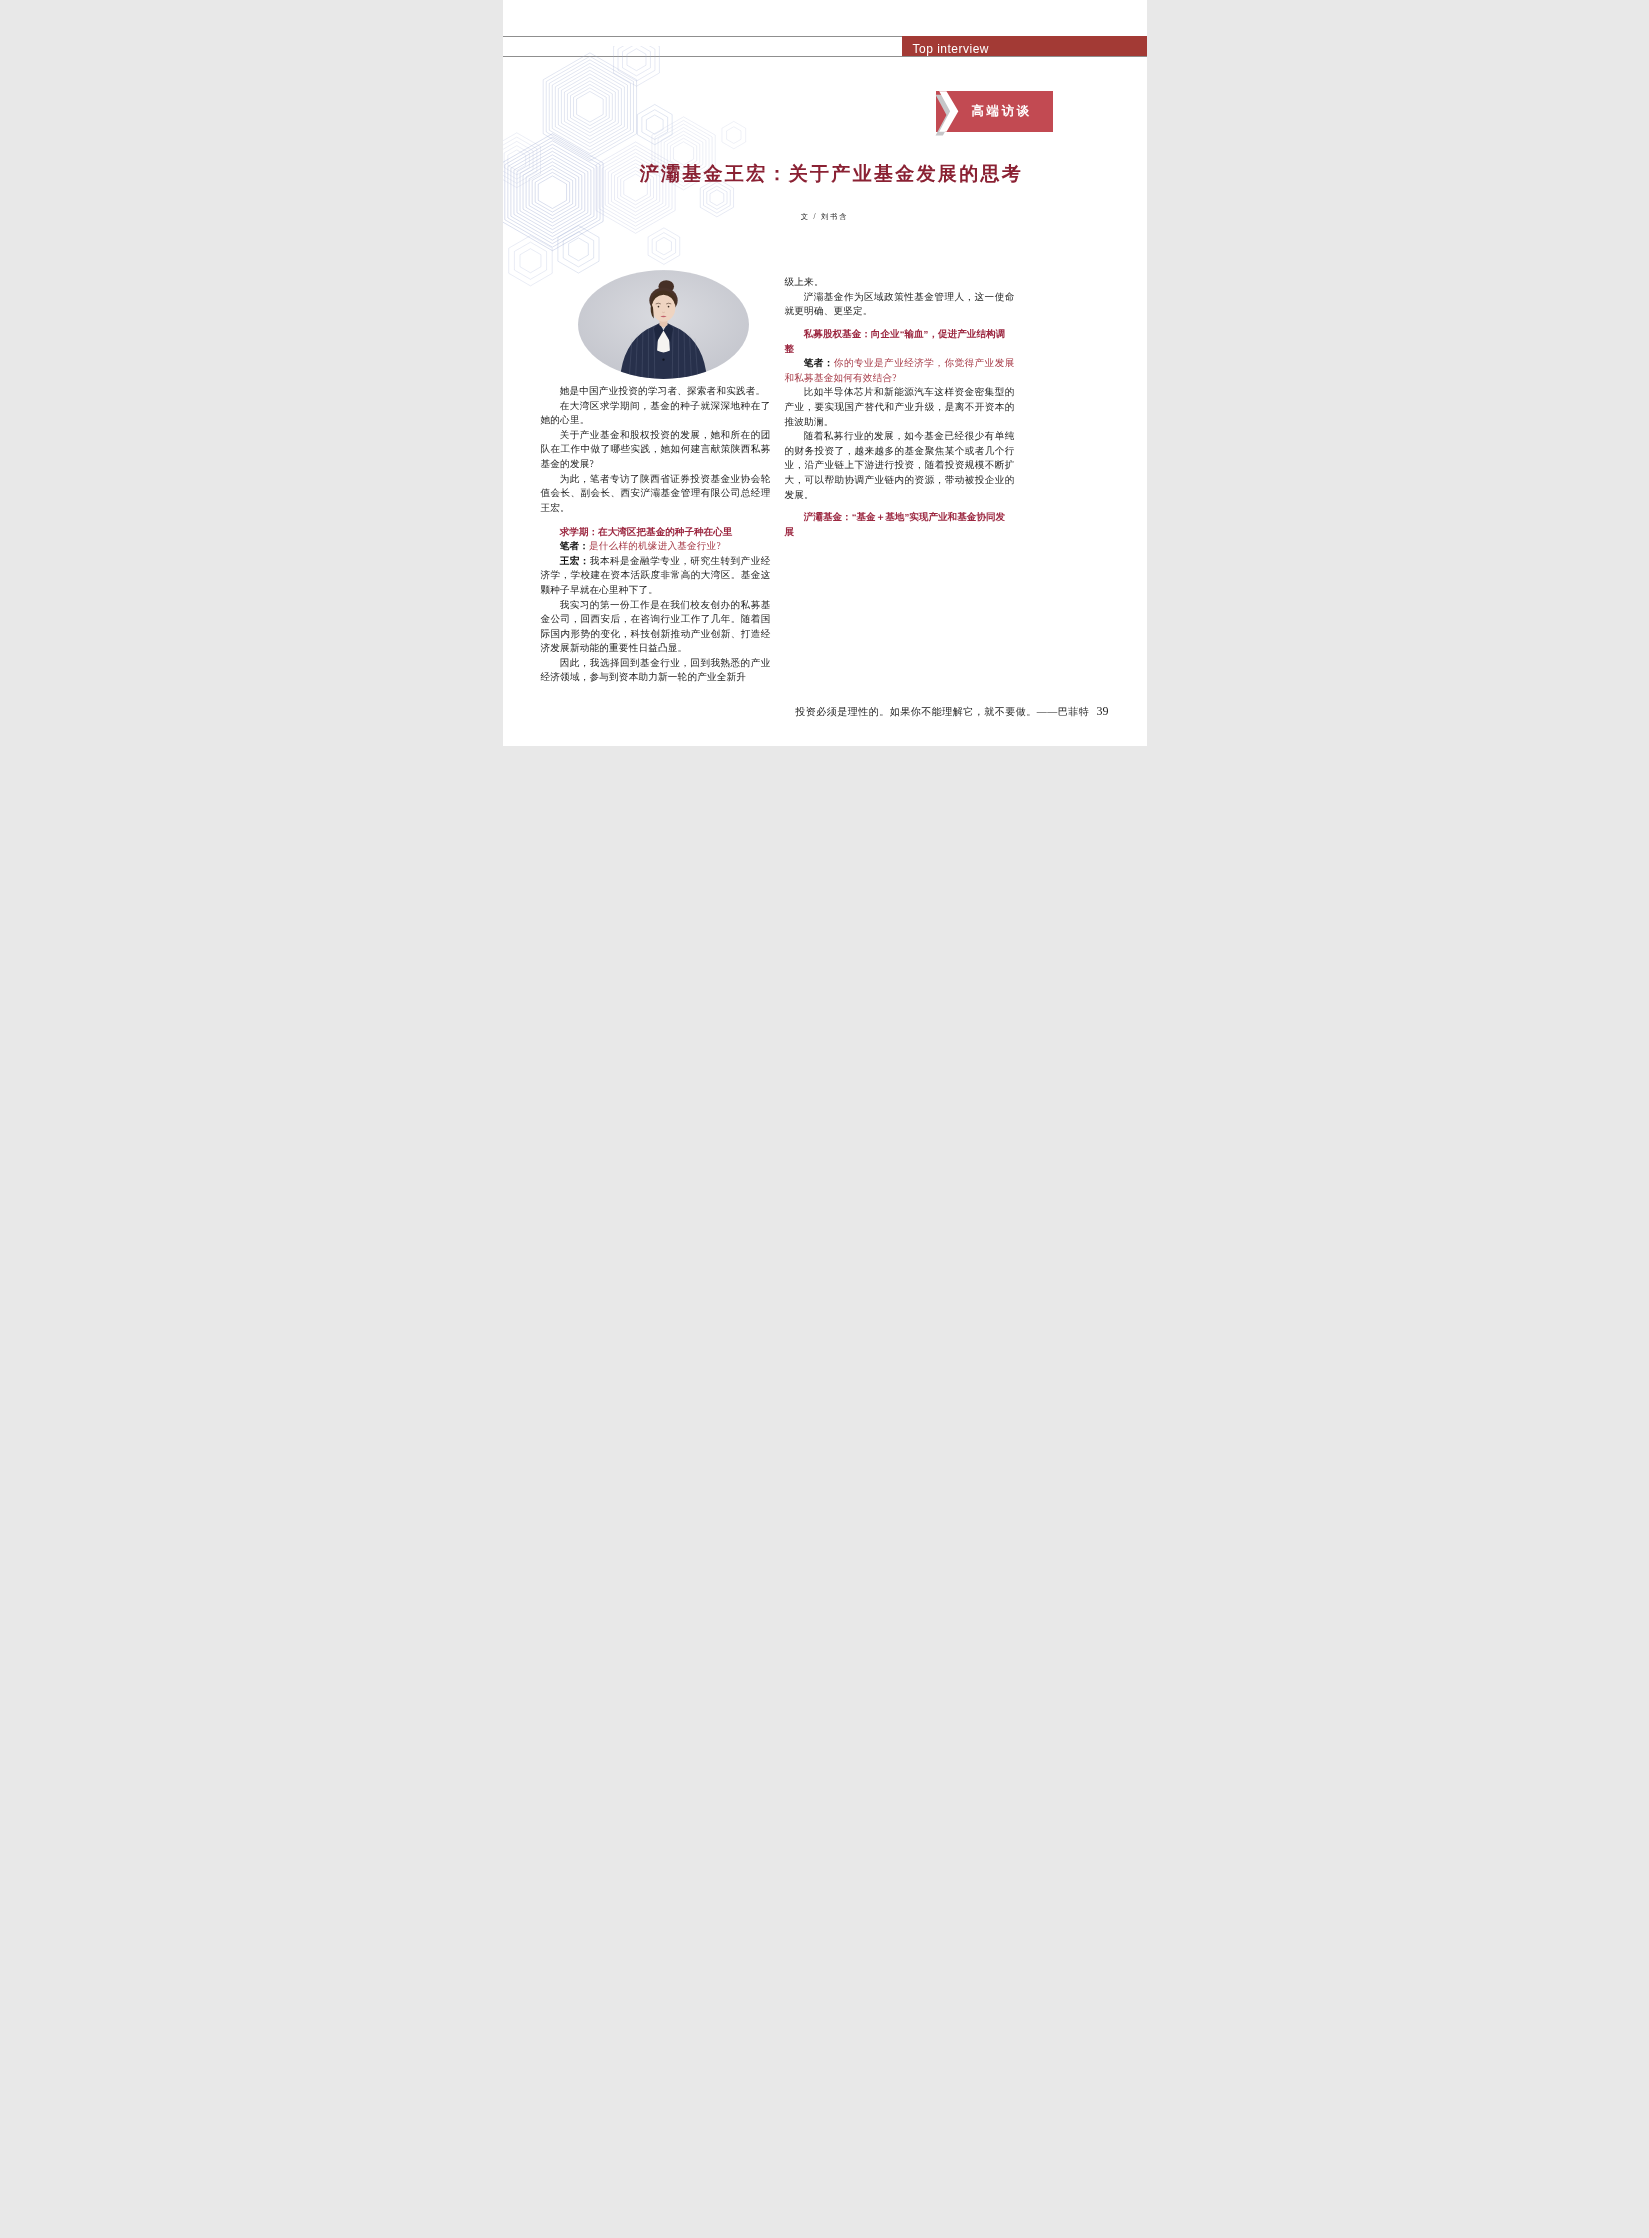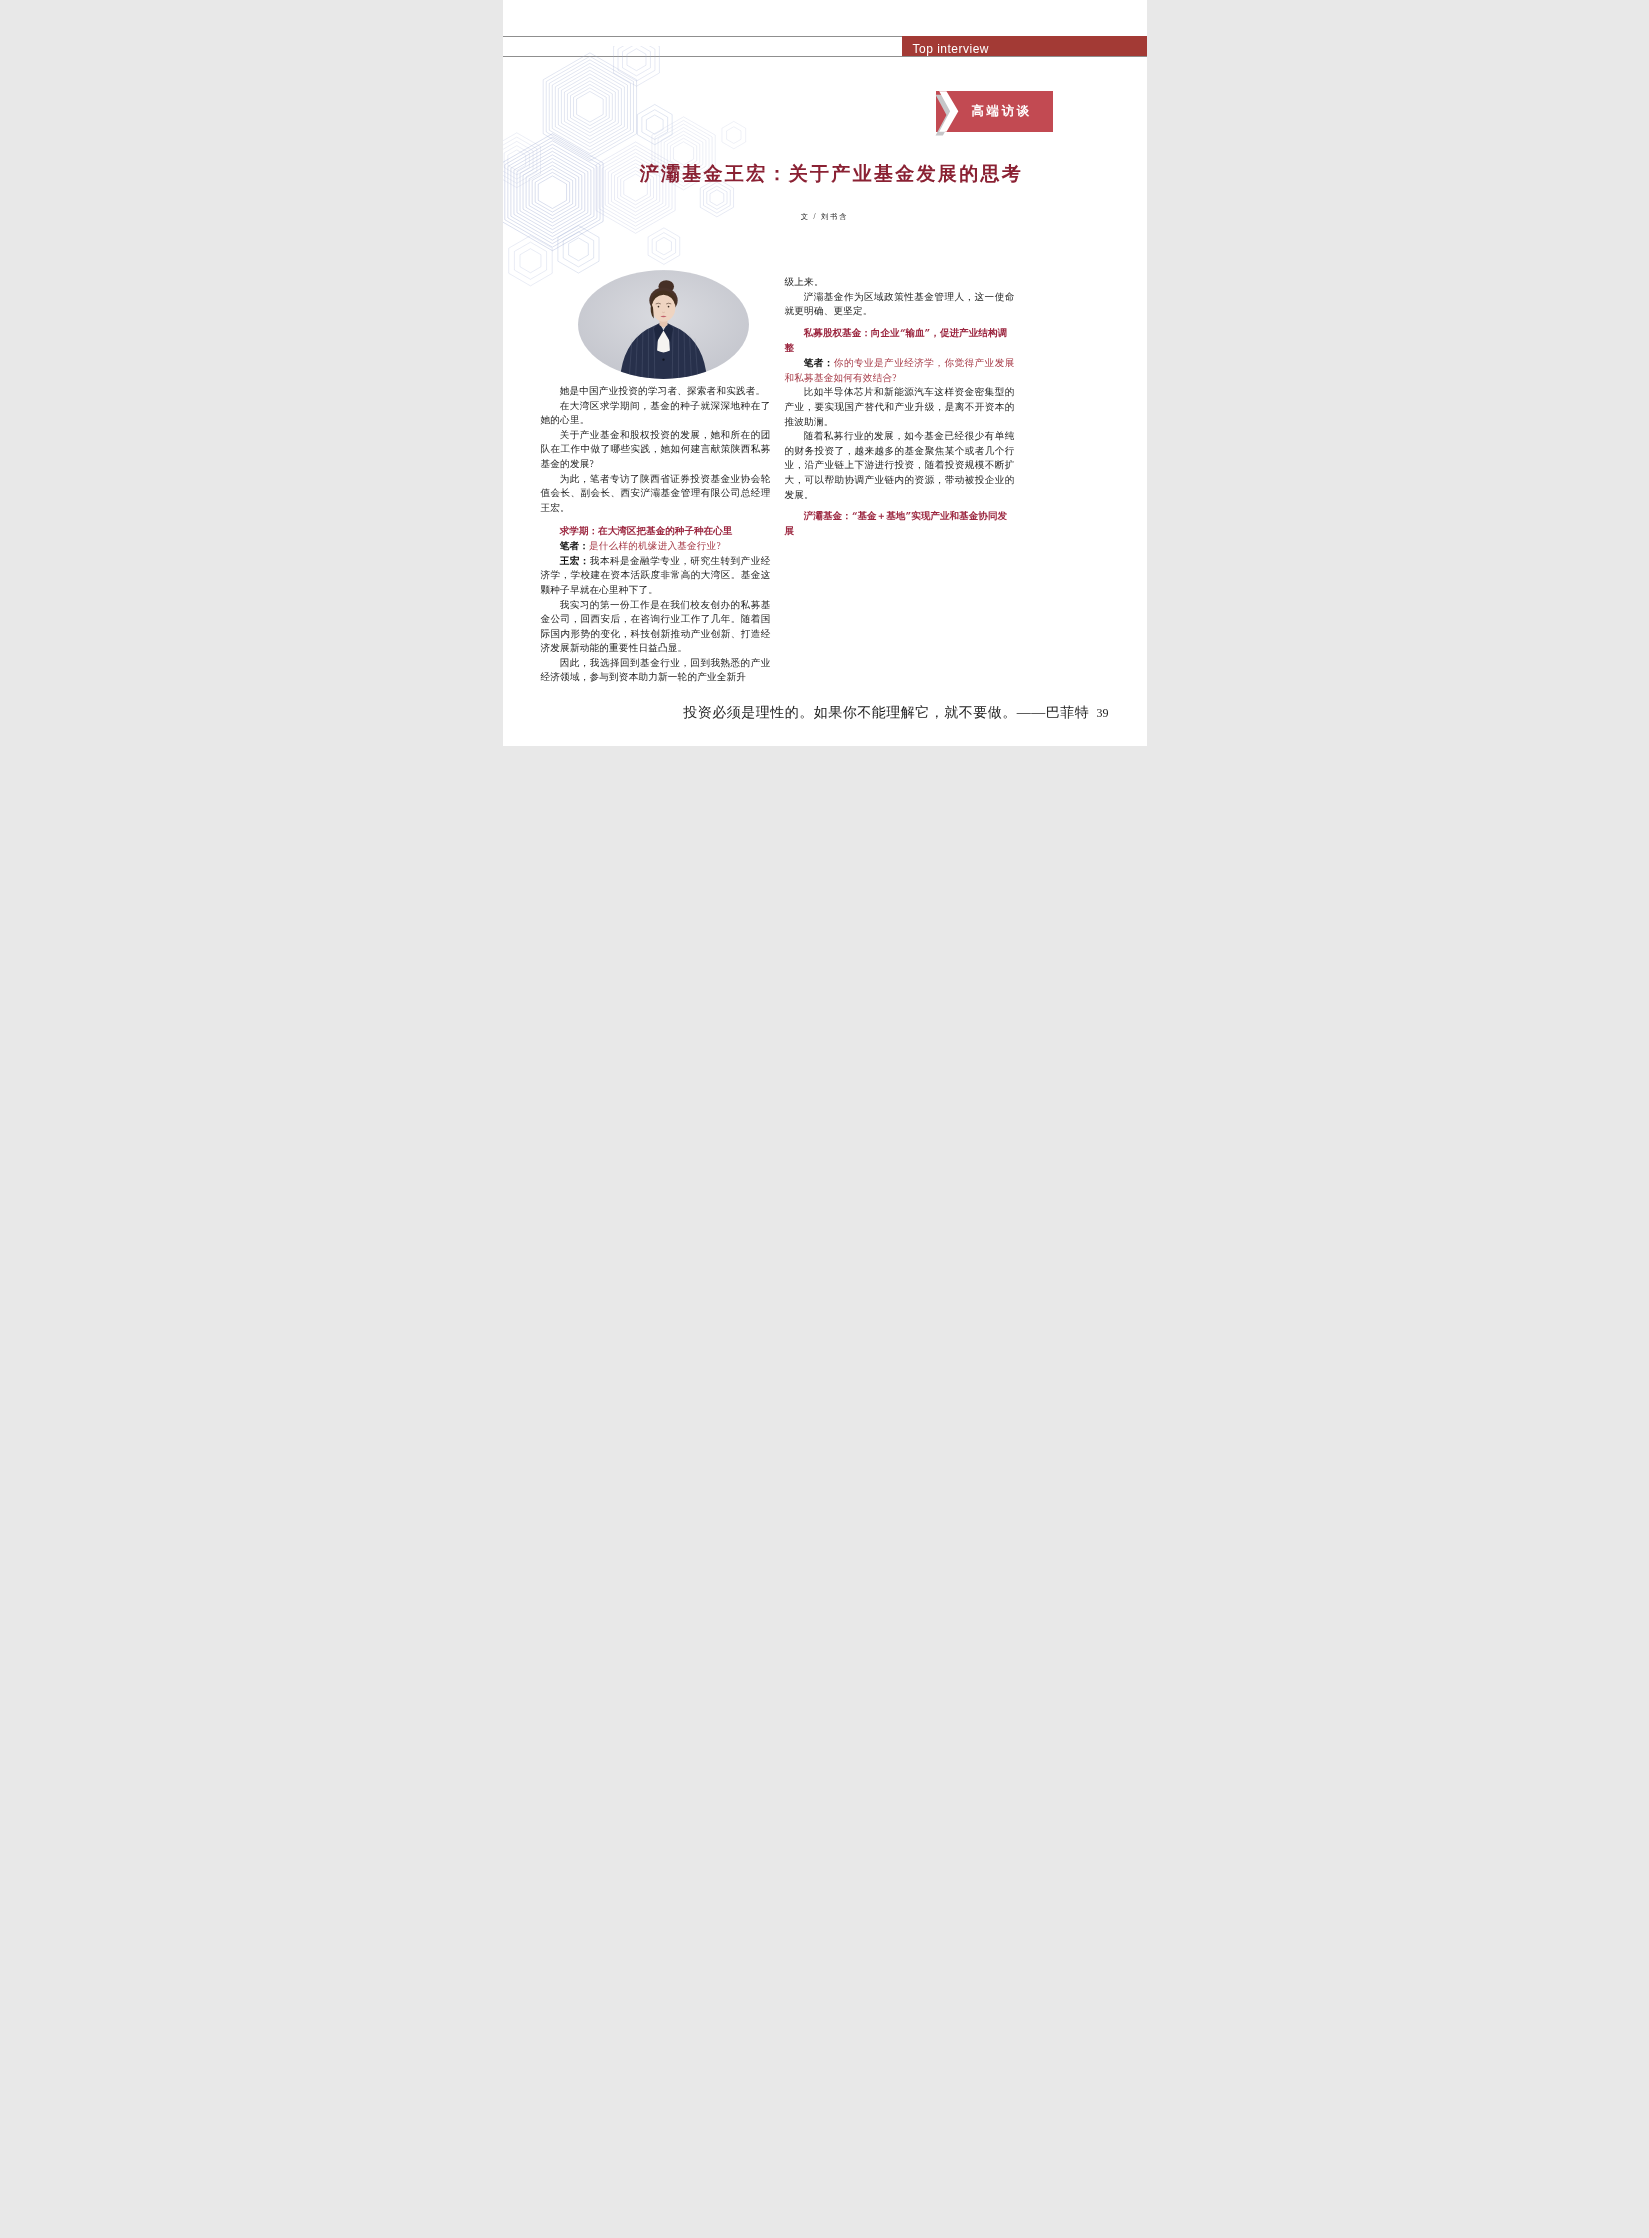--- a/index.html
+++ b/index.html
@@ -55,36 +55,36 @@
   .col{
     position:absolute;width:230px;font-size:9.6px;line-height:14.6px;
     color:var(--c-body);text-align:justify;letter-spacing:0.2px;
   }
   .col-left{left:38px;top:384px;}
   .col-right{left:282px;top:275px;}
   .col p{margin:0;}
   .para{text-indent:2em;}
   .cont{text-indent:0;}
   .sec-heading{
-    margin:8.2px 0 0 0;font-family:Liberation Mono, monospace;
+    margin:8.2px 0 0 0;font-family:Liberation Sans, sans-serif;
     font-weight:bold;font-size:9.6px;line-height:14.6px;color:var(--c-heading);
     text-indent:2em;text-align:left;letter-spacing:0;
   }
   .sec-heading.first{margin-top:9.2px;}
   .speaker-label{
     font-family:"Liberation Sans","DejaVu Sans",sans-serif;font-weight:bold;
     color:#111111;
   }
   .q-text{color:var(--c-question);}
   
   .footer{
     position:absolute;left:38px;right:38px;top:704px;text-align:right;
     color:#1c1c1c;white-space:nowrap;
   }
-  .footer-quote{font-size:14px;letter-spacing:0.5px;}
+  .footer-quote{font-size:10px;letter-spacing:0.5px;}
   .footer-page{font-size:12px;margin-left:7.3px;}
 </style>
 </head>
 <body>
 
 <div class="page">
 
   <div class="rule rule-top"></div>
   <div class="rule rule-bottom"></div>
   <div class="header-zh">高端访谈</div>

